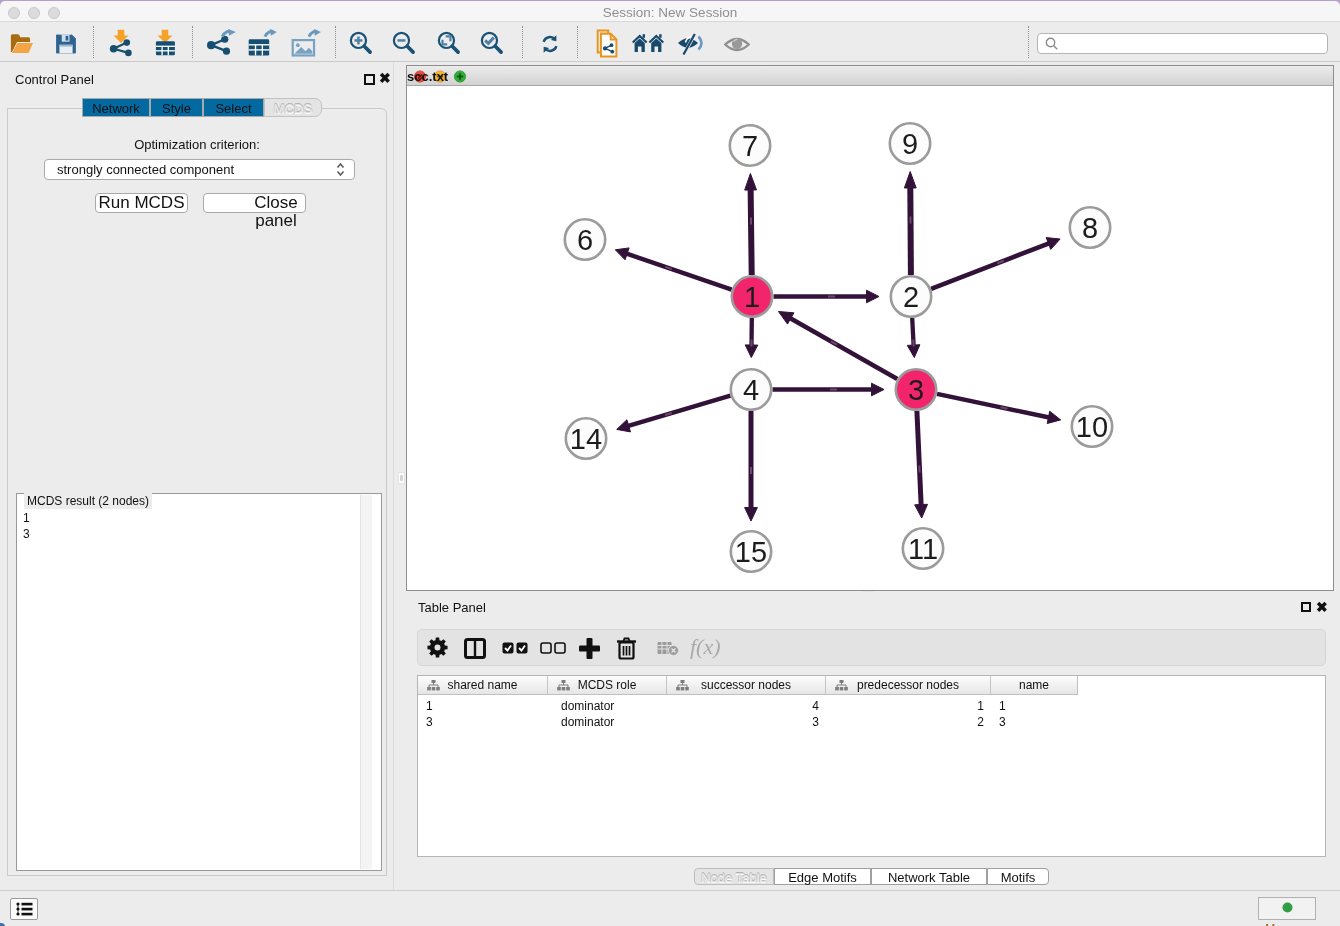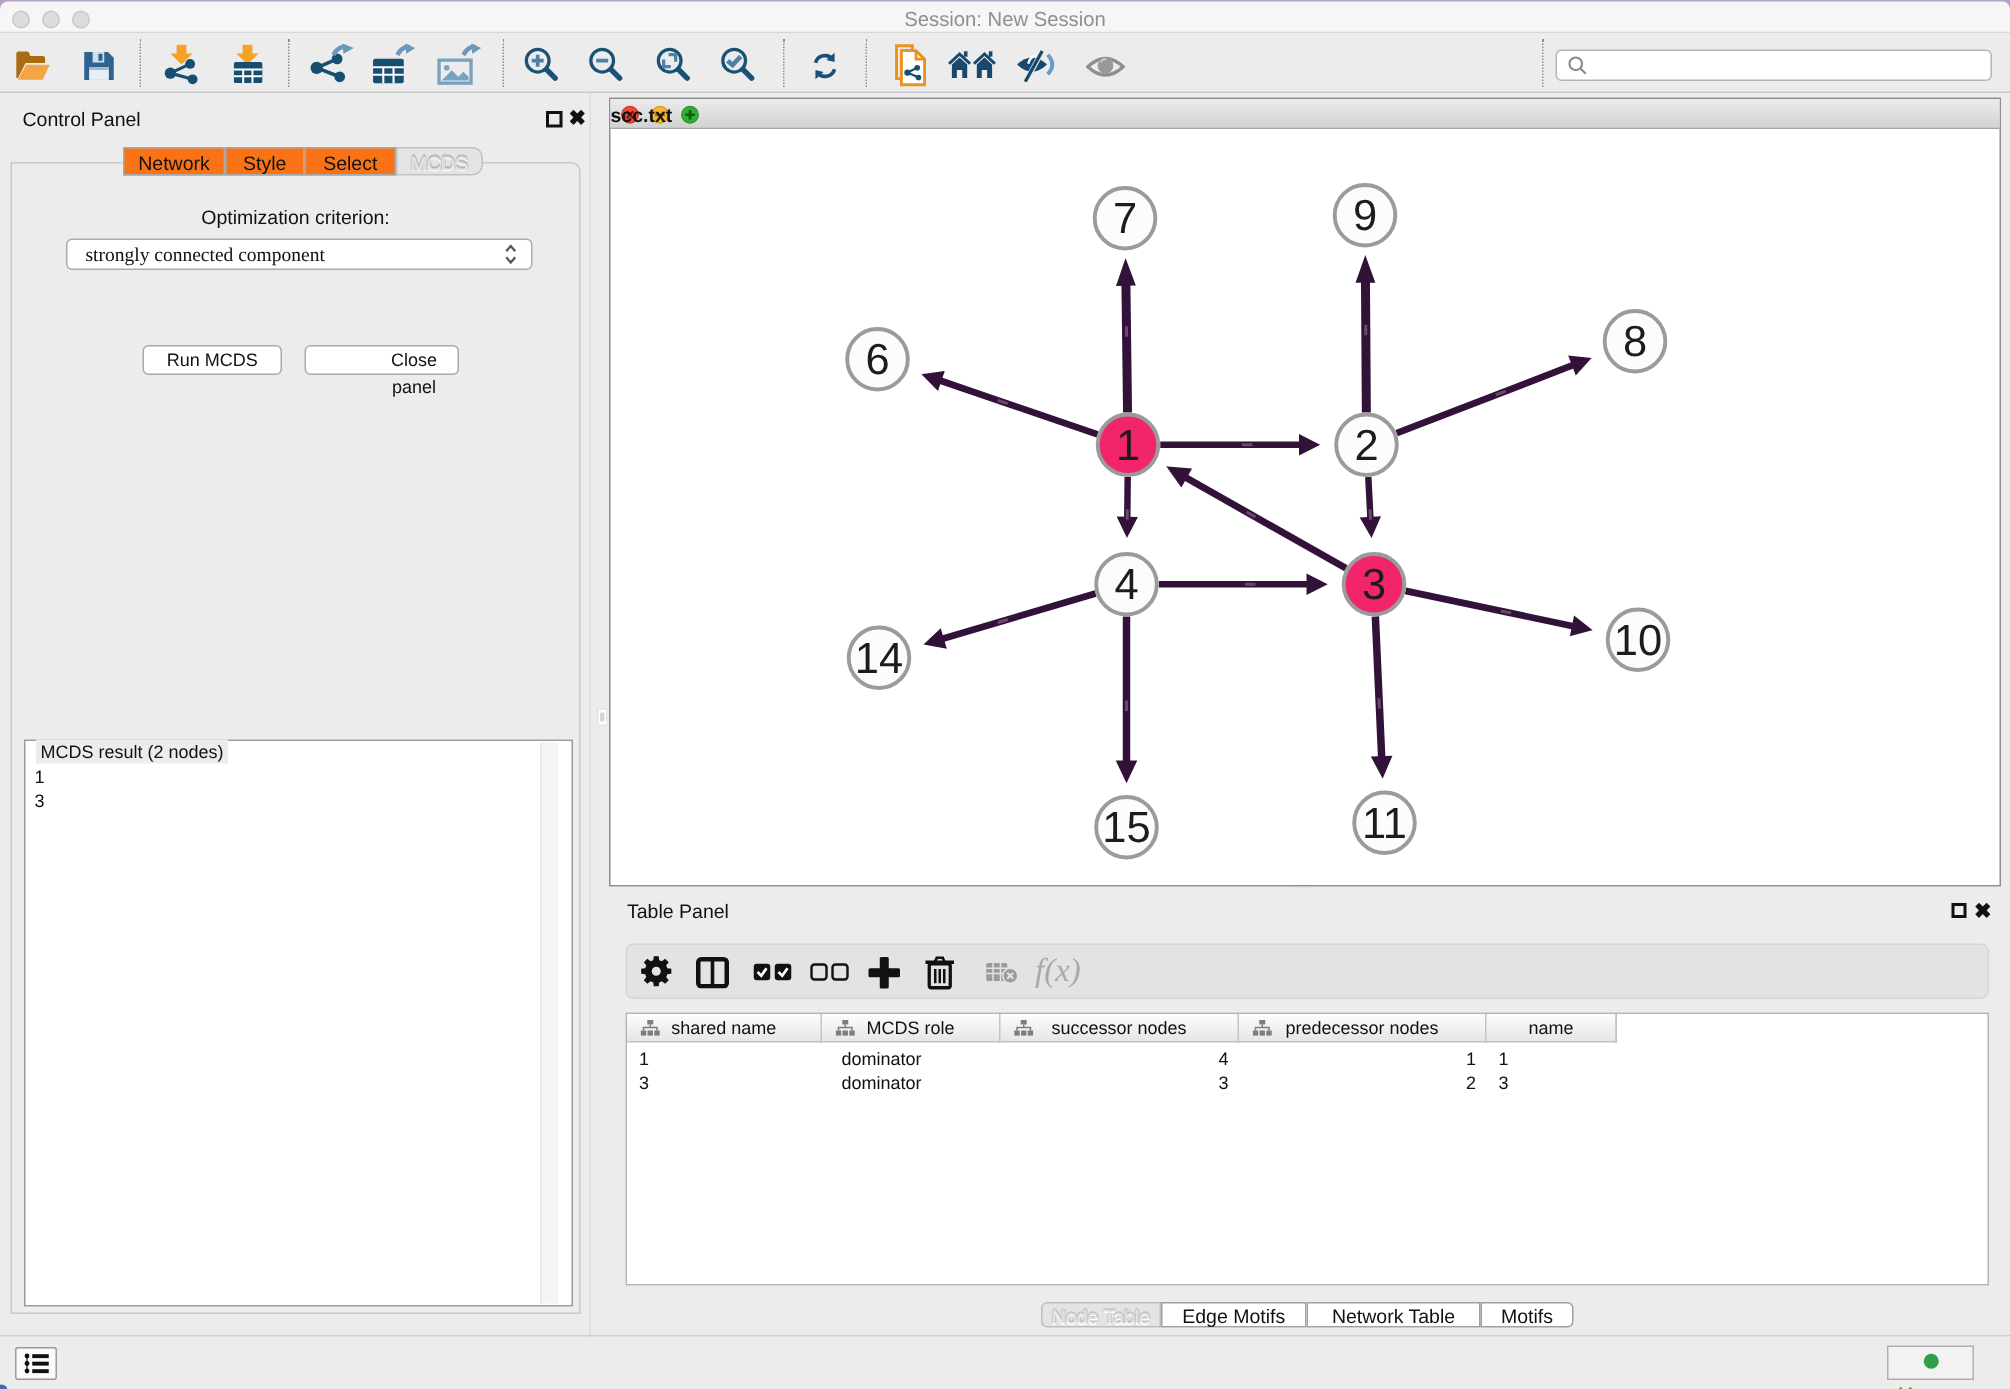--- a/index.html
+++ b/index.html
@@ -13,25 +13,25 @@
 #title-text { top:5px; left:0; width:1340px; text-align:center; font-size:13.5px; color:#8f8f8f; }
 
 #toolbar { left:0; top:22px; width:1340px; height:40px; background:#ececec; border-bottom:1px solid #c9c9c9; }
 .sep { top:4px; height:32px; width:0; border-left:1px dotted #8f8f8f; position:absolute; }
 .ticon { position:absolute; }
 #search { left:1037px; top:11px; width:291px; height:21px; background:#fff; border:1px solid #b4b4b4; border-radius:4px; }
 
 #cp-title { left:15px; top:72px; font-size:13px; color:#111; }
 #cp-max { left:364px; top:74px; width:11px; height:11px; border:2px solid #111; }
 #cp-x { left:379px; top:70px; font-size:14px; font-weight:bold; color:#111; }
-.tab { position:absolute; top:98px; height:19px; font-size:13px; text-align:center; line-height:19px; background:#f97316; border:1px solid #a9a9a9; color:#111; }
+.tab { position:absolute; top:98px; height:19px; font-size:13px; text-align:center; line-height:19px; background:#0369a1; border:1px solid #a9a9a9; color:#111; }
 #tabpane { left:7px; top:108px; width:380px; height:768px; border:1px solid #c9c9c9; border-radius:0 6px 0 0; background:#ececec; }
 #opt-label { left:0px; top:137px; width:394px; text-align:center; font-size:13px; color:#111; }
-#cp-select { left:44px; top:159px; width:311px; height:21px; background:#fff; border:1px solid #ababab; border-radius:4px; font-size:13px; line-height:19px; padding-left:12px; color:#111;font-family:Liberation Serif, serif; }
-.btn { position:absolute; height:20px; background:#fff; border:1px solid #a9a9a9; border-radius:4px; font-size:12px; text-align:center; line-height:18px; color:#111;margin-top:37px; }
+#cp-select { left:44px; top:159px; width:311px; height:21px; background:#fff; border:1px solid #ababab; border-radius:4px; font-size:13px; line-height:19px; padding-left:12px; color:#111; }
+.btn { position:absolute; height:20px; background:#fff; border:1px solid #a9a9a9; border-radius:4px; font-size:17px; text-align:center; line-height:18px; color:#111; }
 #mcds-box { left:16px; top:493px; width:366px; height:378px; background:#fff; border:1px solid #9a9a9a; }
 #mcds-legend { left:24px; top:493px; background:#ececec; padding:0 3px; font-size:12px; line-height:16px; color:#111; }
 #mcds-scroll { left:360px; top:495px; width:12px; height:374px; background:#f4f4f4; border-left:1px solid #e4e4e4;}
 
 #netwin { left:406px; top:65px; width:928px; height:526px; border:1px solid #8e8e8e; background:#fff; }
 #net-title { left:0; top:0; width:926px; height:20px; background:linear-gradient(#ececec,#d2d2d2); border-bottom:1px solid #a6a6a6; }
 #net-name { top:3px; width:926px; text-align:left; font-size:13px; font-weight:bold; color:#111; }
 
 #tp-title { left:418px; top:600px; font-size:13px; color:#111; }
 #tp-max { left:1301px; top:602px; width:10px; height:10px; border:2px solid #111; }

